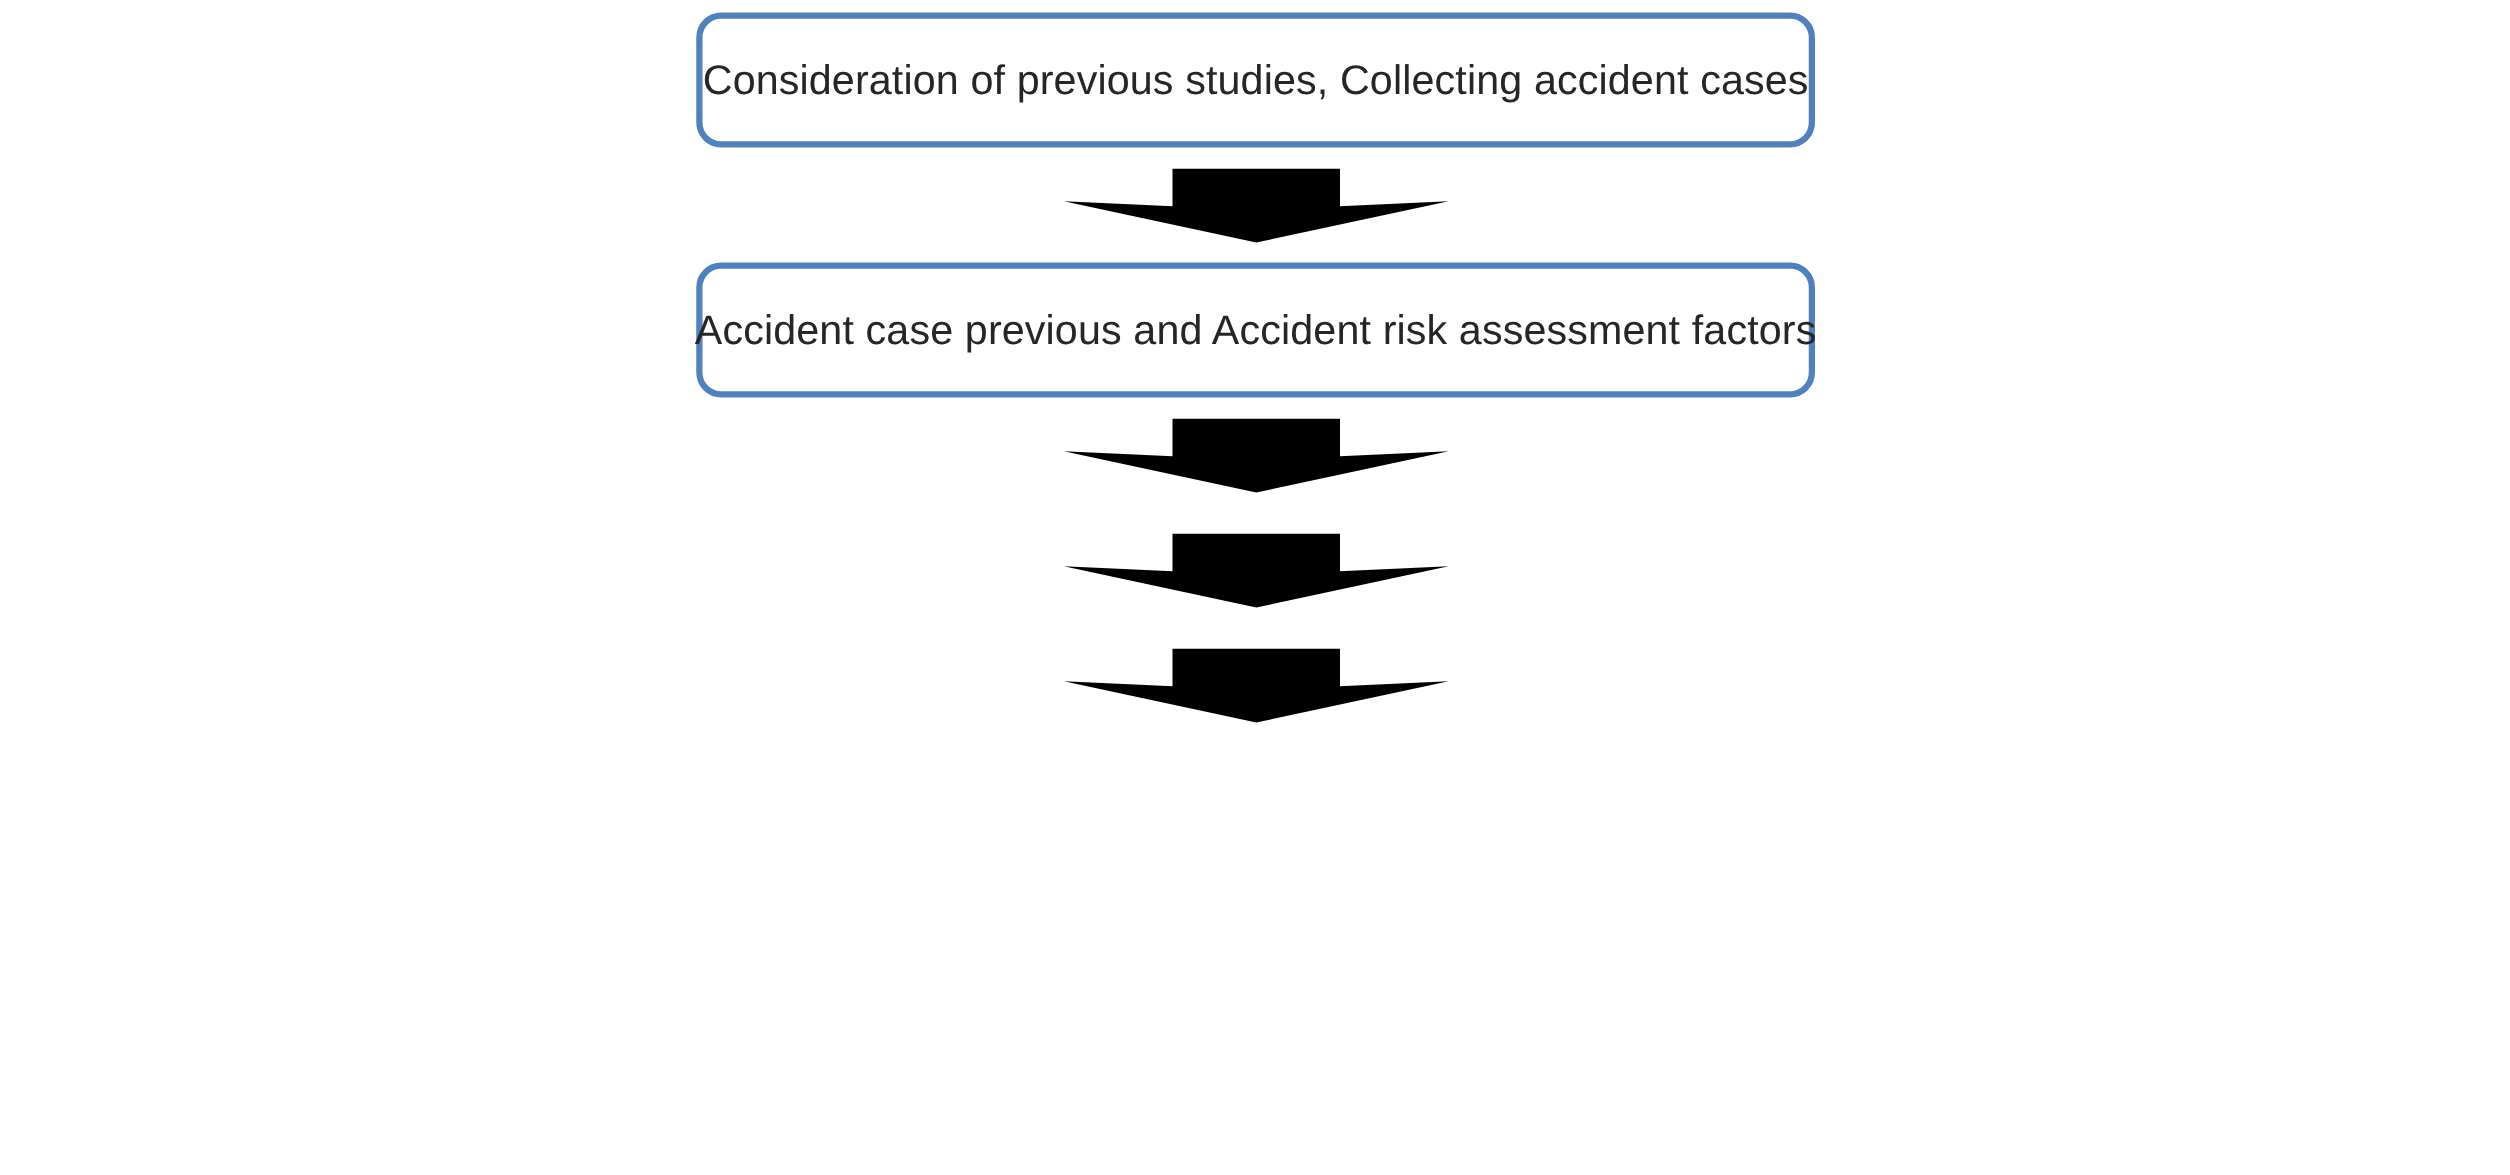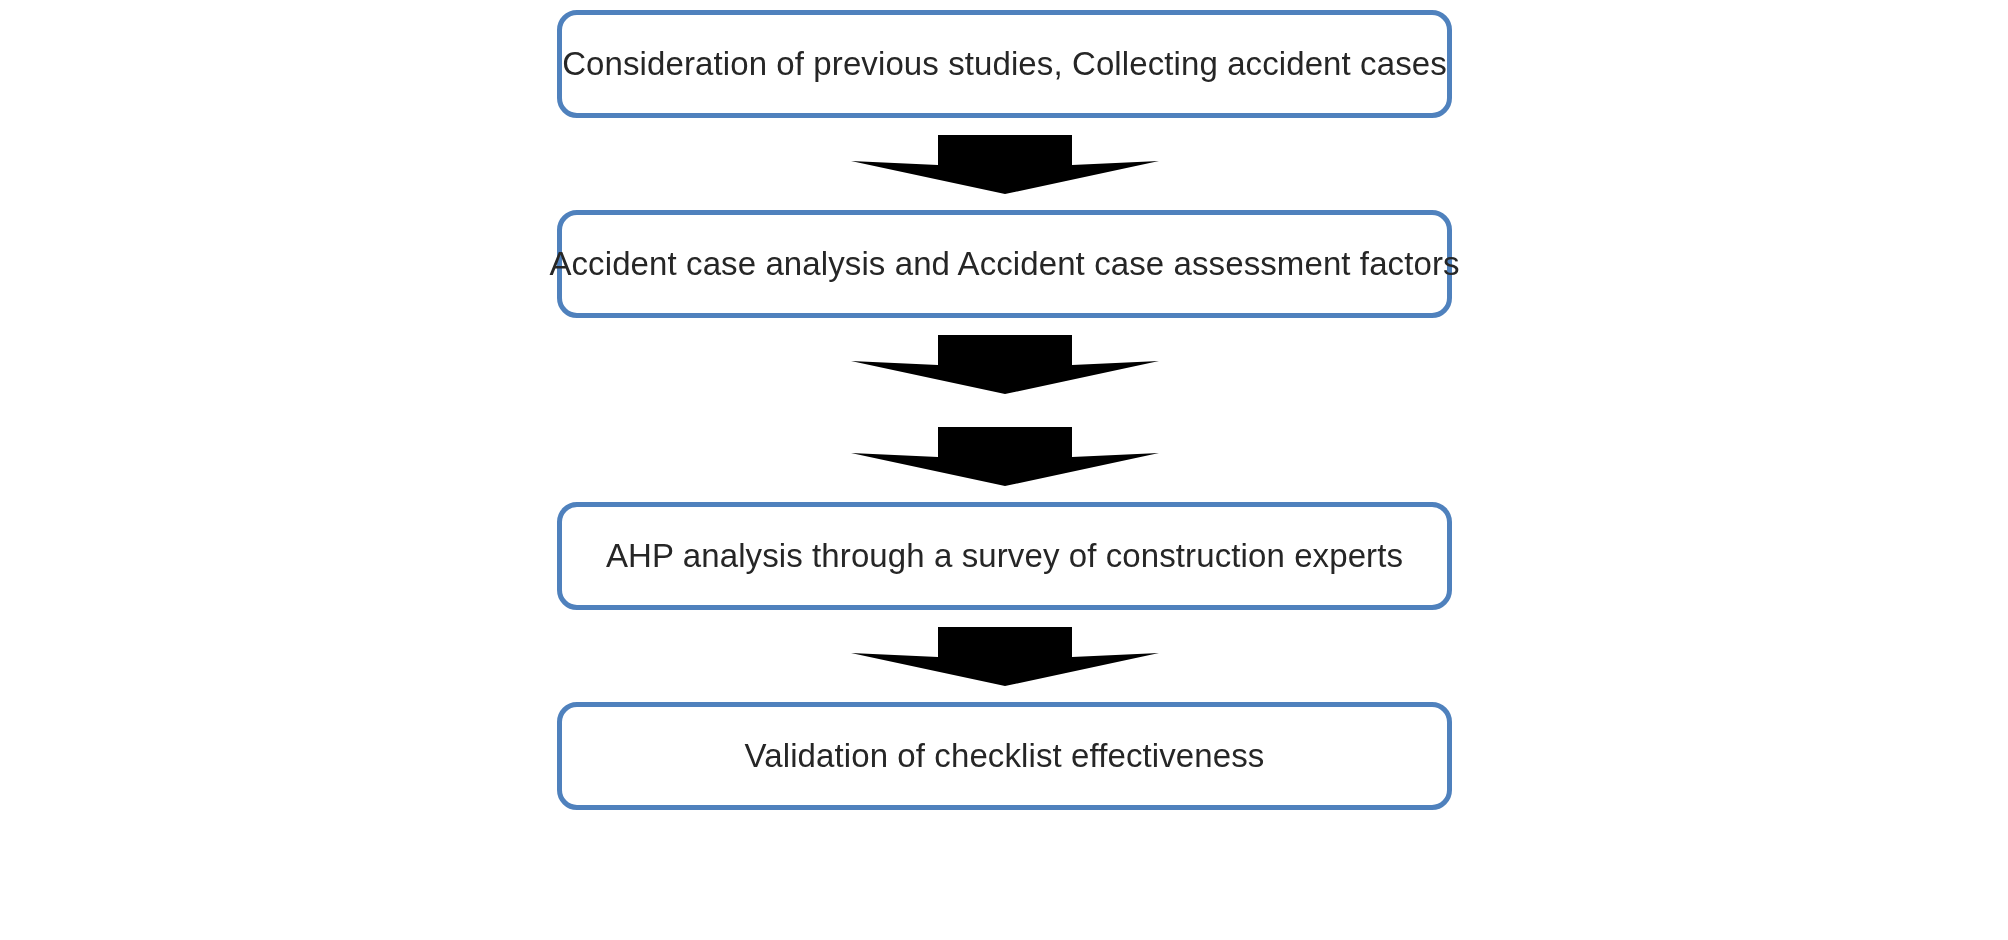--- a/index.html
+++ b/index.html
@@ -83,44 +83,38 @@
       <span class="node-label">Consideration of previous studies, Collecting accident cases</span>
     </div>
 
     <div class="connector">
       <svg viewBox="0 0 308 59" xmlns="http://www.w3.org/2000/svg">
         <path class="arrow-shape" d="M 87 0 L 221 0 L 221 30 L 308 26 L 154 59 L 0 26 L 87 30 Z"></path>
       </svg>
     </div>
 
     <div class="node">
-      <span class="node-label">Accident case analysis and Accident case assessment factors</span>
+      <span class="node-label">Accident case previous and Accident risk assessment factors</span>
     </div>
 
     <div class="connector">
       <svg viewBox="0 0 308 59" xmlns="http://www.w3.org/2000/svg">
         <path class="arrow-shape" d="M 87 0 L 221 0 L 221 30 L 308 26 L 154 59 L 0 26 L 87 30 Z"></path>
       </svg>
     </div>
 
 
     <div class="connector">
       <svg viewBox="0 0 308 59" xmlns="http://www.w3.org/2000/svg">
         <path class="arrow-shape" d="M 87 0 L 221 0 L 221 30 L 308 26 L 154 59 L 0 26 L 87 30 Z"></path>
       </svg>
     </div>
 
-    <div class="node">
-      <span class="node-label">AHP analysis through a survey of construction experts</span>
-    </div>
 
     <div class="connector">
       <svg viewBox="0 0 308 59" xmlns="http://www.w3.org/2000/svg">
         <path class="arrow-shape" d="M 87 0 L 221 0 L 221 30 L 308 26 L 154 59 L 0 26 L 87 30 Z"></path>
       </svg>
     </div>
 
-    <div class="node">
-      <span class="node-label">Validation of checklist effectiveness</span>
-    </div>
 
   </div>
 </div>
 
 </body></html>

